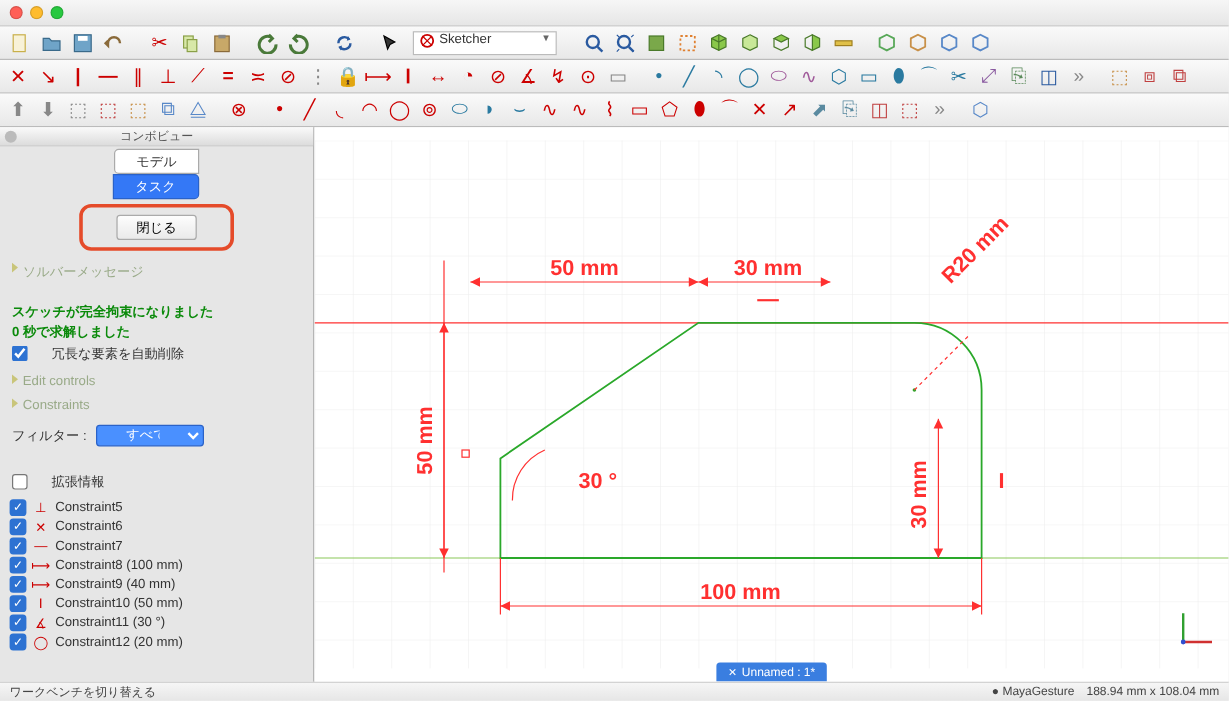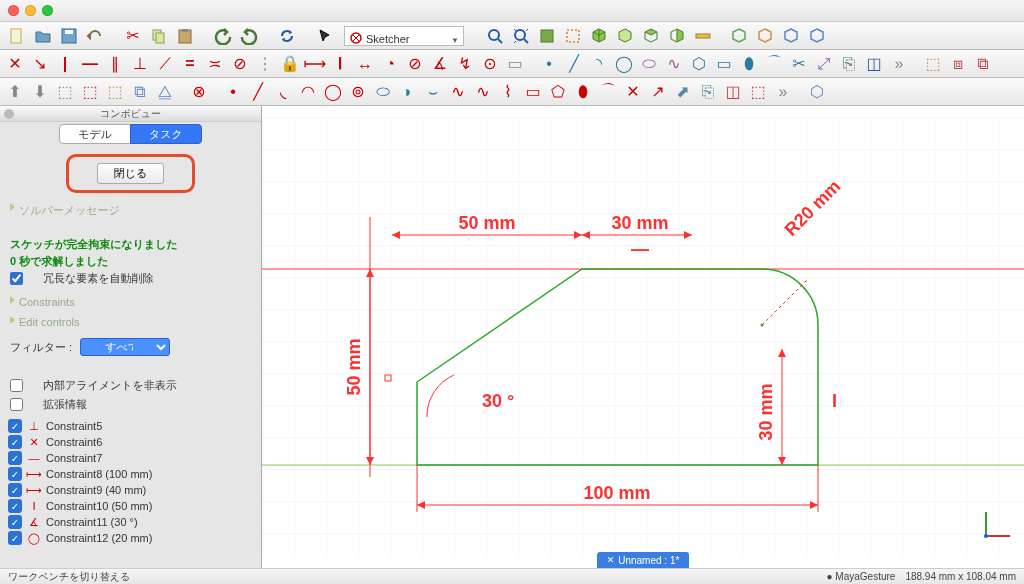--- a/index.html
+++ b/index.html
@@ -4,31 +4,31 @@
 <style>
 * { box-sizing: border-box; margin: 0; padding: 0; font-family: -apple-system, "Helvetica Neue", Arial, sans-serif; }
 body { width: 1024px; height: 584px; background: #ececec; overflow: hidden; font-size: 11px; color: #333; position: relative; }
 .titlebar { height: 22px; background: linear-gradient(#f6f6f6,#e6e6e6); border-bottom: 1px solid #ccc; display: flex; align-items: center; padding: 0 8px; position: relative; }
 .traffic { display: flex; gap: 6px; }
 .tl { width: 11px; height: 11px; border-radius: 50%; border: 0.5px solid rgba(0,0,0,0.15);}
 .tl.r{background:#ff5f57}.tl.y{background:#febc2e}.tl.g{background:#28c840}
 .title { position: absolute; left: 0; right: 0; text-align: center; font-size: 12px; color: #444; }
 .toolbar { height: 28px; background: linear-gradient(#fafafa,#e8e8e8); border-bottom: 1px solid #bbb; display: flex; align-items: center; padding: 0 6px; gap: 4px; }
 .tbicon { width: 22px; height: 22px; display: flex; align-items: center; justify-content: center; border: 1px solid transparent; border-radius: 3px; font-size: 16px; }
-.wbselect { height: 20px; width: 120px; font-size: 11px; border: 1px solid #bbb; background: #fff; margin: 0 4px; display: flex; align-items: flex-end; padding: 0 4px;}
+.wbselect { height: 20px; width: 120px; font-size: 11px; border: 1px solid #bbb; background: #fff; margin: 0 4px; display: flex; align-items: flex-start; padding: 0 4px;}
 .wbselect svg{margin-right:3px}
 .tri-down{margin-left:auto;font-size:8px;color:#666}
 .redrow { height: 28px; background: linear-gradient(#fafafa,#e8e8e8); border-bottom: 1px solid #bbb; display: flex; align-items: center; padding: 0 4px; gap: 3px; overflow: hidden;}
 .ri { width: 22px; height: 22px; display: flex; align-items: center; justify-content: center; font-size: 16px; color: #c00; }
 .ri.grey{color:#888}
 .main { display: flex; height: calc(100% - 22px - 28px - 28px - 28px - 16px); }
 .panel { width: 262px; background: #e6e6e6; border-right: 1px solid #aaa; display: flex; flex-direction: column; font-size: 11px;}
 .panel-hdr { height: 16px; background: linear-gradient(#fafafa,#dcdcdc); font-size: 10px; color: #555; display: flex; align-items: center; justify-content: center; border-bottom: 1px solid #ccc; position: relative;}
 .panel-hdr .dot{position:absolute;left:4px;width:10px;height:10px;border-radius:50%;background:#bbb}
-.tabs { display: flex; height: 20px; margin: 2px auto 4px; }
+.tabs { display: flex; height: 20px; margin: 2px auto 20px; flex-direction: column; }
 .tab { padding: 2px 18px; border: 1px solid #aaa; background: #fff; font-size: 11px;}
 .tab.active { background: #3478f6; color: #fff; border-color: #2a62c8; }
 .tab:first-child{border-radius:4px 0 0 4px}
 .tab:last-child{border-radius:0 4px 4px 0;margin-left:-1px}
 .close-wrap { padding: 6px; display: flex; justify-content: center; }
 .close-box { border: 3px solid #e54b2a; border-radius: 10px; padding: 6px 28px; }
 .close-btn { padding: 2px 16px; background: linear-gradient(#fdfdfd,#eaeaea); border: 1px solid #aaa; border-radius: 3px; font-size: 11px; }
 .section { padding: 4px 10px; margin-top: 10px; }
 .soltxt { color: #0a8a0a; font-weight: bold; font-size: 11px; line-height: 1.5; }
 .chk { display: flex; align-items: center; gap: 20px; padding: 2px 0; }
@@ -323,35 +323,31 @@
     <div class="section">
       <div class="soltxt">スケッチが完全拘束になりました</div>
       <div class="soltxt">0 秒で求解しました</div>
       <label class="chk">
           <input type="checkbox" checked="" style="">
           <span>冗長な要素を自動削除</span>
         </label>
     </div>
     <div class="collap">
         <span class="arr"></span>
-        <span>Constraints</span>
+        <span>Edit controls</span>
       </div>
     <div class="collap">
         <span class="arr"></span>
-        <span>Edit controls</span>
+        <span>Constraints</span>
       </div>
     <div class="filterrow">
       <span>フィルター :</span>
       <select><option>すべて</option></select>
     </div>
     <div class="section">
-      <label class="chk">
-          <input type="checkbox" style="">
-          <span>内部アライメントを非表示</span>
-        </label>
       <label class="chk">
           <input type="checkbox" style="">
           <span>拡張情報</span>
         </label>
     </div>
     <div class="clist" id="clist">
         <div class="crow">
           <span class="cb">✓</span>
           <span class="ci">⊥</span>
           <span>Constraint5</span>

